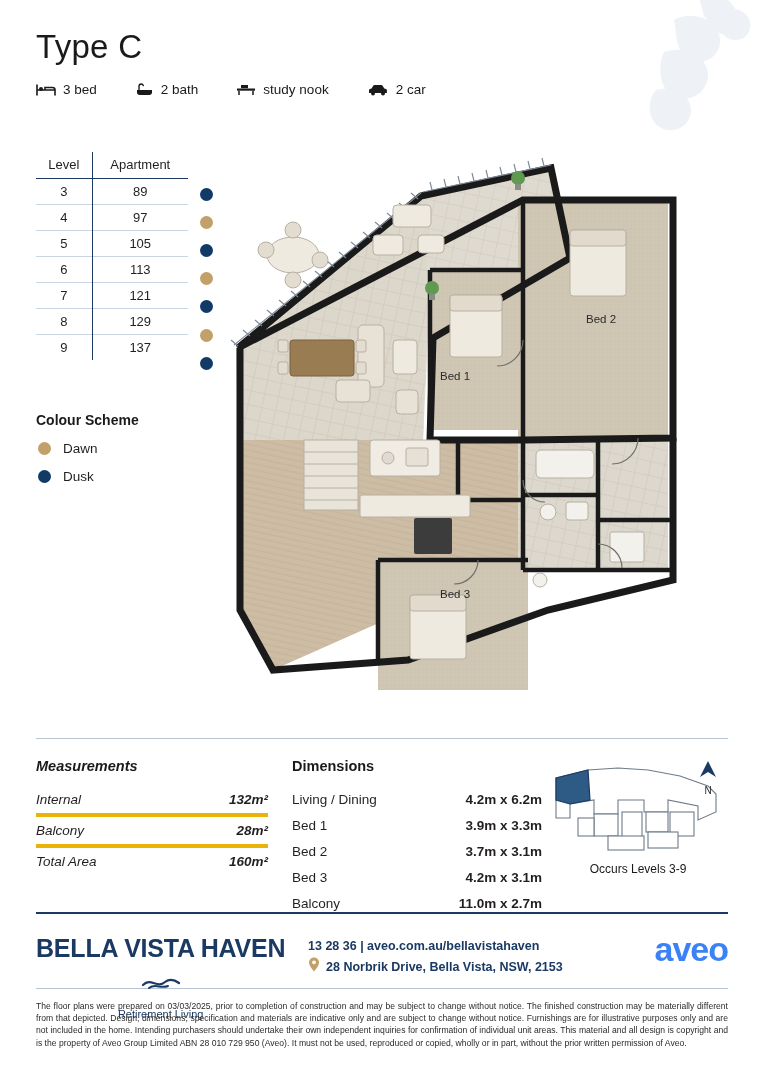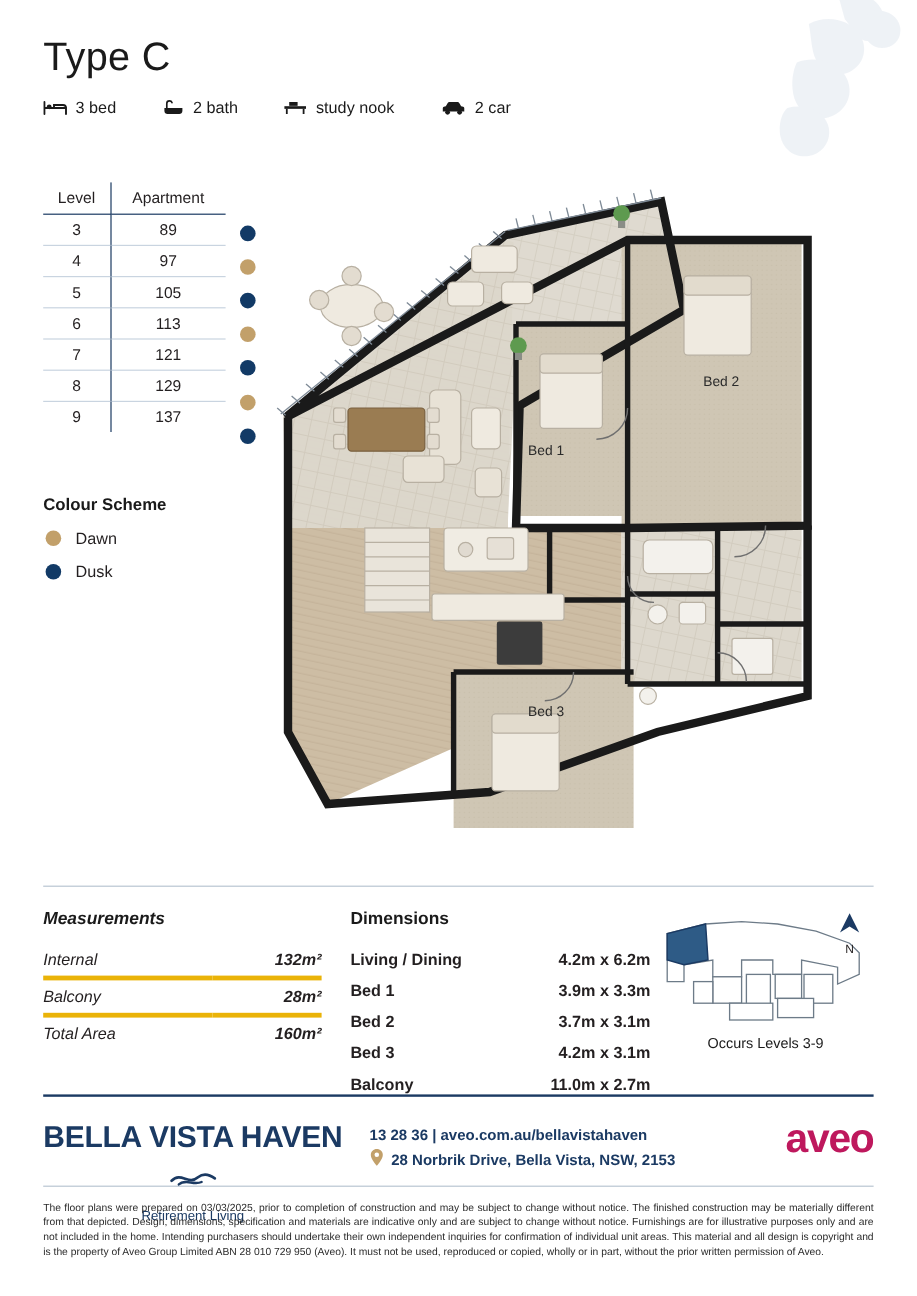--- a/index.html
+++ b/index.html
@@ -129,21 +129,21 @@
   .meas table { width: 100%; border-collapse: collapse; font-size: 13.5px; margin-top: 12px; }
   .meas td { padding: 6px 0; }
   .meas td.val { text-align: right; font-weight: bold; }
   .meas tr { border-bottom: 4px solid #eab308; }
   .meas tr:last-child { border-bottom: none; }
 
   .dims {
     position: absolute; left: 292px; top: 758px; width: 250px;
   }
   .dims table { width: 100%; border-collapse: collapse; font-size: 13.5px; margin-top: 12px; }
-  .dims td { padding: 5.5px 0; font-weight: bold; }
+  .dims td { padding: 5.5px 0; }
   .dims td.val { text-align: right; font-weight: bold; white-space: nowrap; }
 
   
   .keyplan {
     position: absolute; left: 548px; top: 760px; width: 180px; height: 130px;
   }
   .keyplan-caption {
     position: absolute; left: 548px; top: 862px; width: 180px;
     text-align: center; font-size: 12px; color: #1a1a1a;
   }
@@ -161,21 +161,21 @@
   .brand-sub { font-size: 11px; color: #1b3a63; margin-top: 12px; text-align: center; }
 
   .contact {
     position: absolute; left: 308px; top: 936px;
     font-size: 12.5px; font-weight: bold; color: #1b3a63; line-height: 1.65;
   }
   .contact .line2 { display: flex; align-items: center; gap: 6px; }
 
   .aveo {
     position: absolute; right: 36px; top: 930px;
-    font-size: 34px; font-weight: bold; color: #be185d; letter-spacing: -1px;
+    font-size: 34px; font-weight: bold; color: #3b82f6; letter-spacing: -1px;
   }
 
   .disclaimer {
     position: absolute; left: 36px; right: 36px; top: 1000px;
     font-size: 8.6px; line-height: 1.42; color: #2b2b2b; text-align: justify;
   }
 </style>
 </head>
 <body>
 

